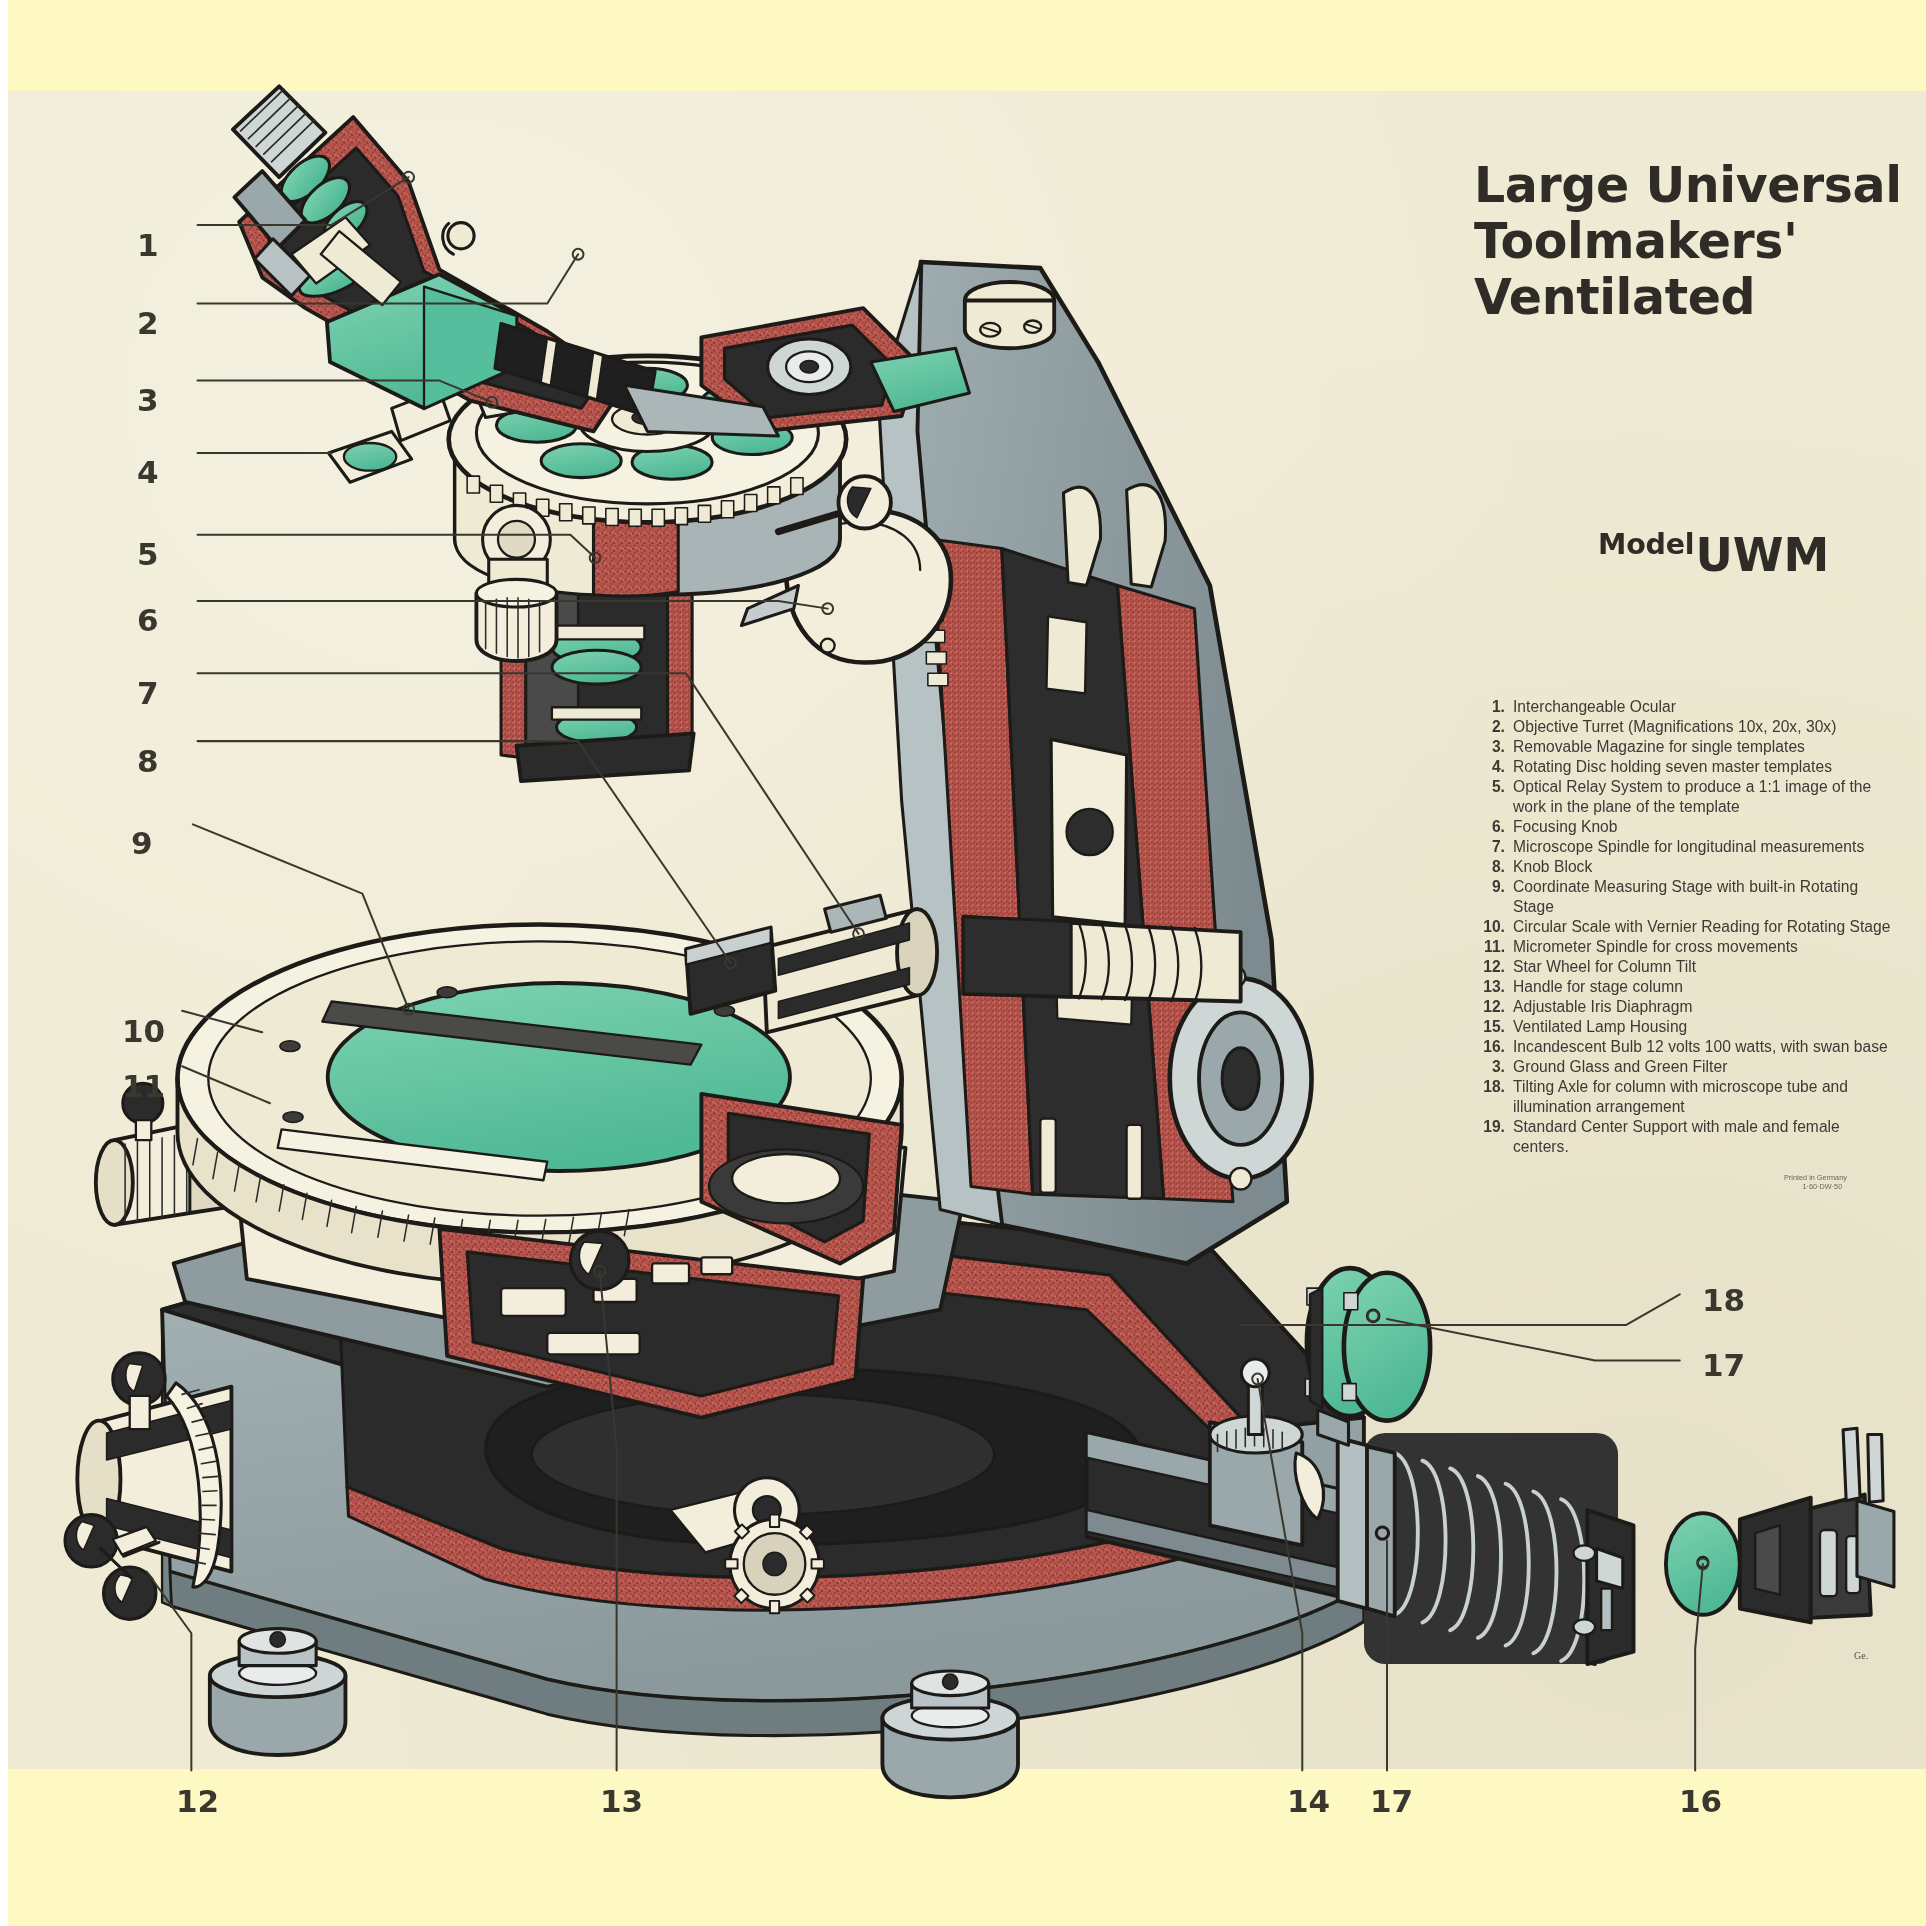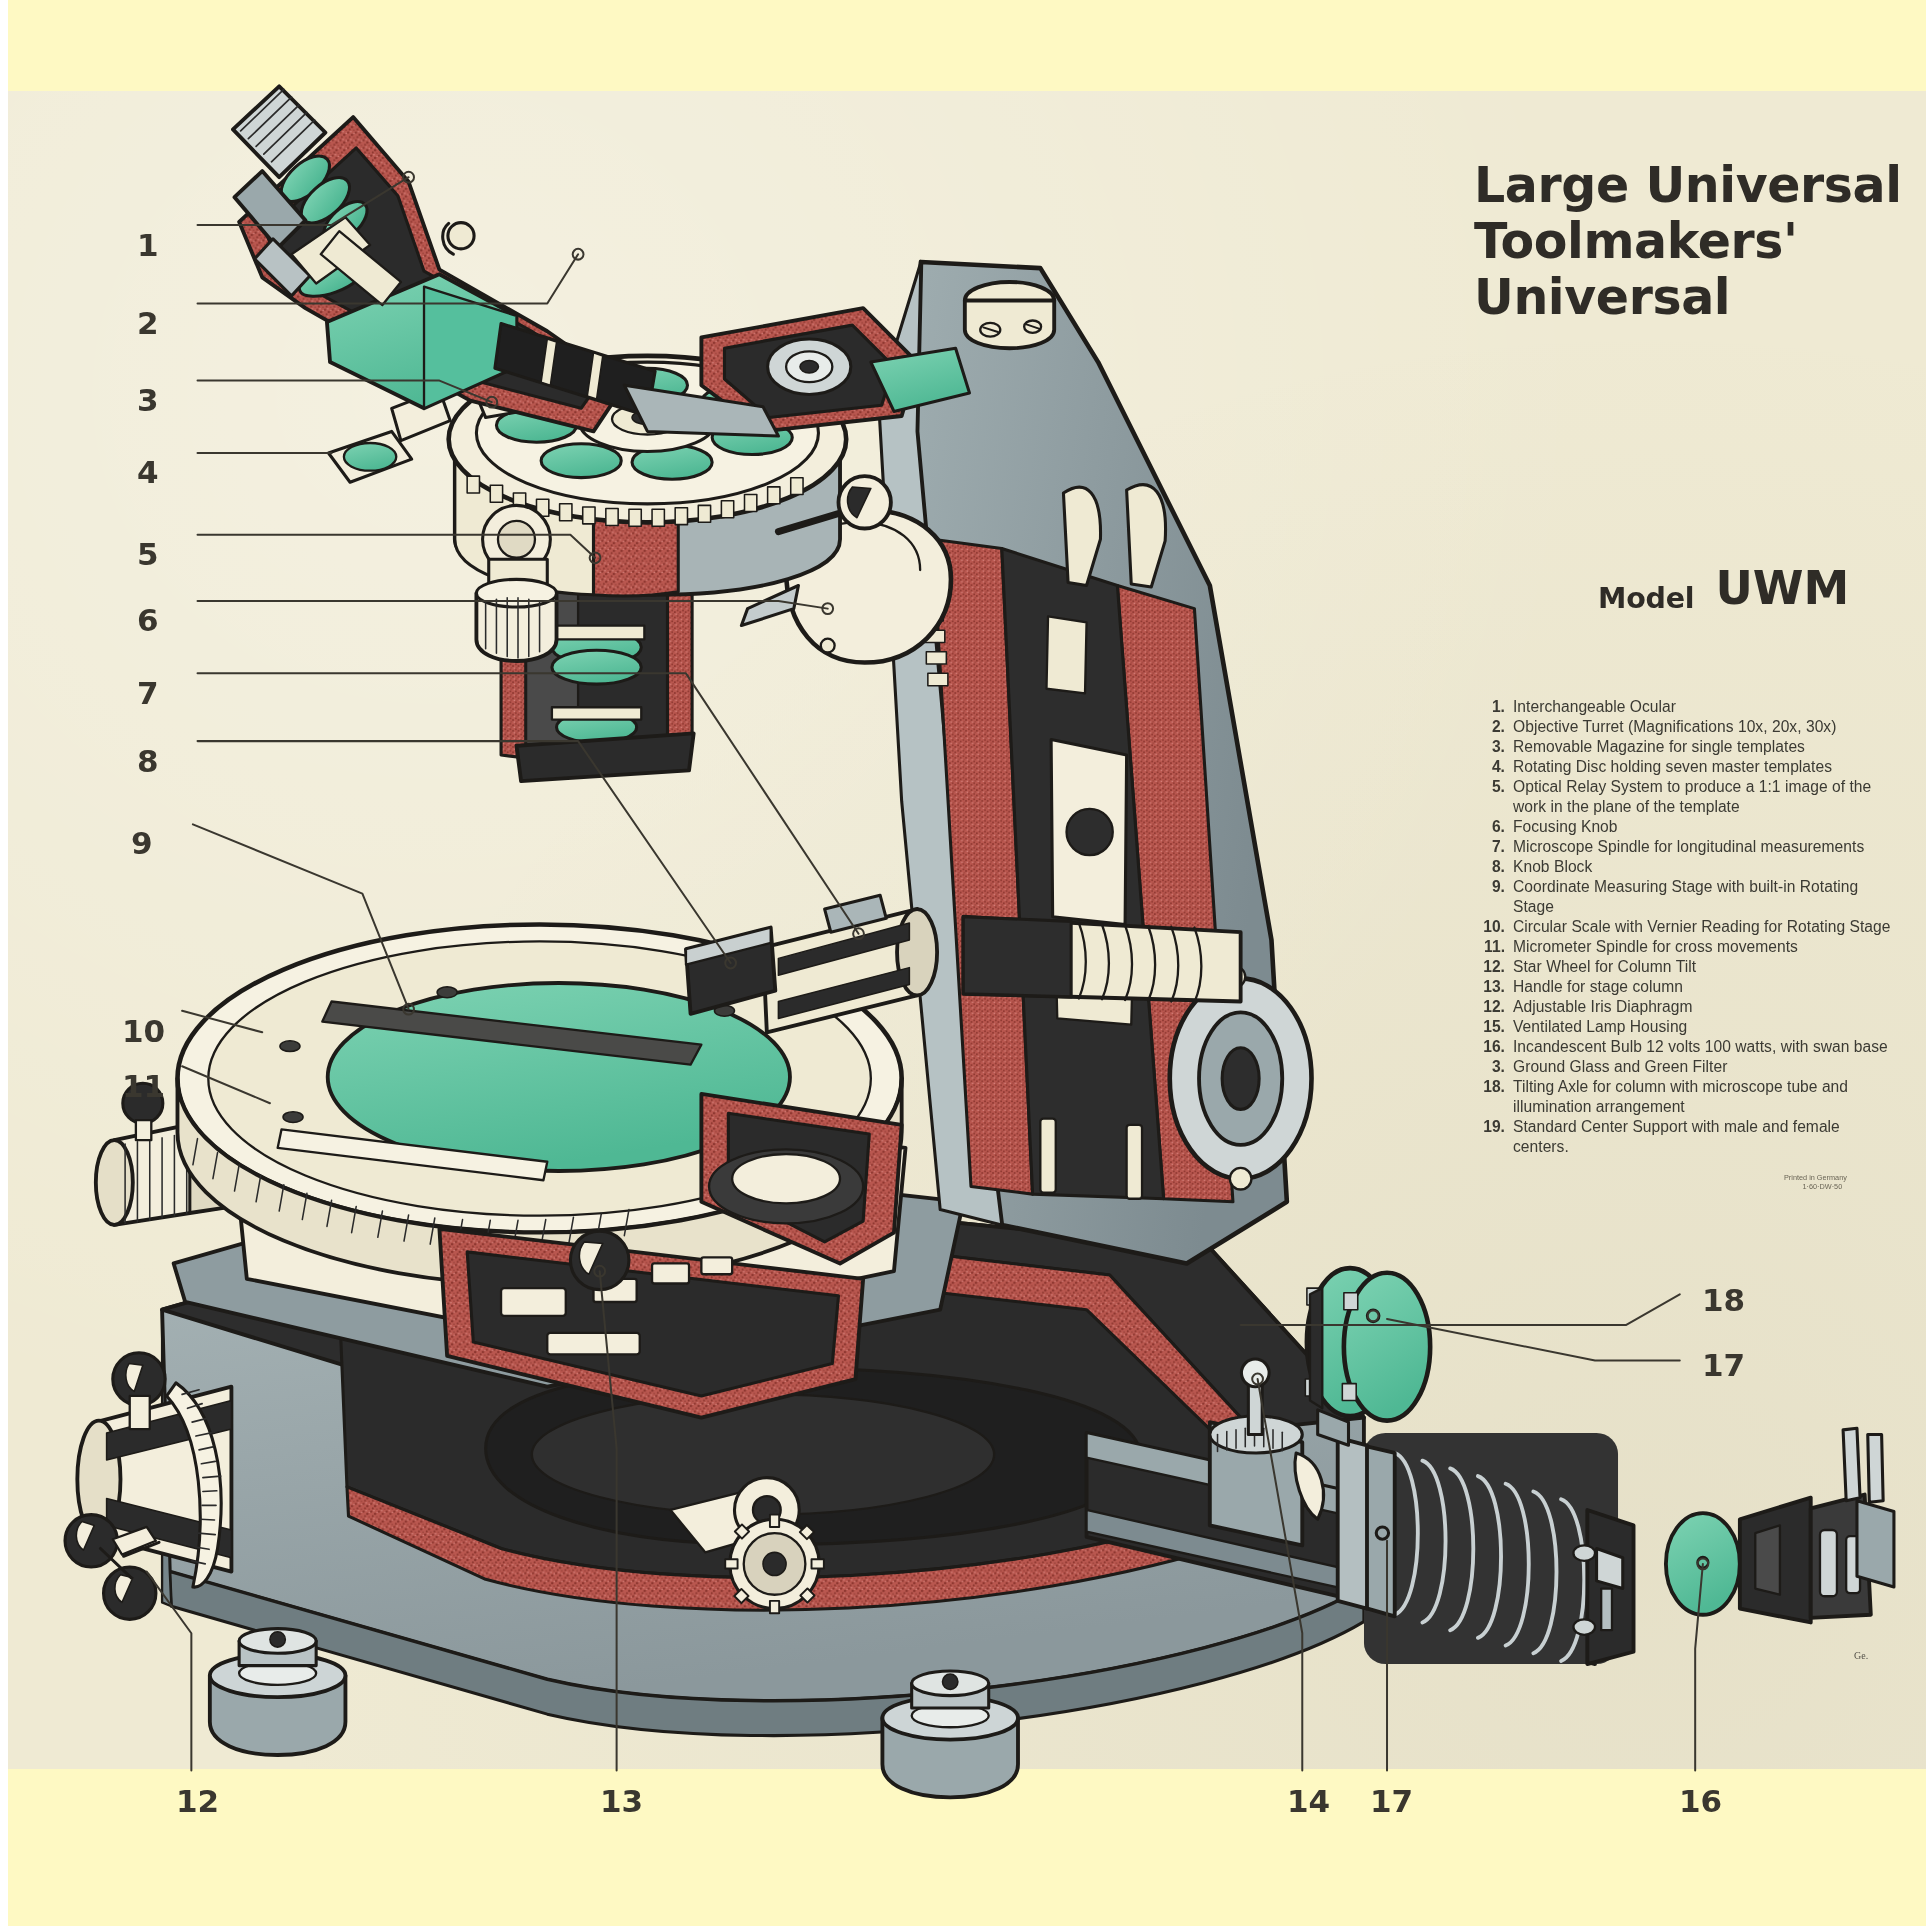--- a/index.html
+++ b/index.html
@@ -17,21 +17,21 @@
            radial-gradient(ellipse at 85% 88%, rgba(150,140,105,.10), rgba(0,0,0,0) 60%);}
 
   .art{position:absolute;left:0;top:0;width:1926px;height:1926px;}
 
   
   .title{position:absolute;left:1466px;top:158px;width:432px;
     font-family:"DejaVu Sans",sans-serif;font-weight:700;
     font-size:49px;line-height:1.14;letter-spacing:-0.4px;color:#2f2c27;}
   .title .ln{display:block;}
 
-  .modelrow{position:absolute;left:1590px;top:528px;display:flex;align-items:flex-end;gap:21px;margin-top:33px;}
+  .modelrow{position:absolute;left:1590px;top:528px;display:flex;align-items:flex-start;gap:1px;}
   .model-word{font-family:"DejaVu Sans",sans-serif;font-weight:700;font-size:28.5px;color:#2f2c27;letter-spacing:-0.2px;}
   .model-code{font-family:"DejaVu Sans",sans-serif;font-weight:700;font-size:46px;color:#2f2c27;letter-spacing:0px;}
 
   .legend{position:absolute;left:1474px;top:697px;width:416px;}
   .legend li{list-style:none;position:relative;margin:0 0 0 0;padding:0 0 0 31px;
     font-family:"Liberation Sans",sans-serif;font-size:15.6px;line-height:20px;
     color:#3b3a33;letter-spacing:0.04px;}
   .legend li .num{position:absolute;left:0;top:0;width:23px;text-align:right;font-weight:700;color:#3b3a33;}
   .legend ol{margin:0;padding:0;}
 
@@ -633,21 +633,21 @@
         <circle cx="1622" cy="1790" r="7"></circle>
         <circle cx="1772" cy="1708" r="7"></circle>
         <circle cx="2200" cy="2030" r="7"></circle>
       </g>
     </g>
   </svg>
 
   <div class="title">
     <span class="ln">Large Universal</span>
     <span class="ln">Toolmakers'</span>
-    <span class="ln">Universal</span>
+    <span class="ln">Ventilated</span>
   </div>
 
   <div class="modelrow">
     <span class="model-word">Model</span>
     <span class="model-code">UWM</span>
   </div>
 
   <div class="legend">
     <ol id="legend-ol">
         <li><span class="num">1.</span><span>Interchangeable Ocular</span></li>

